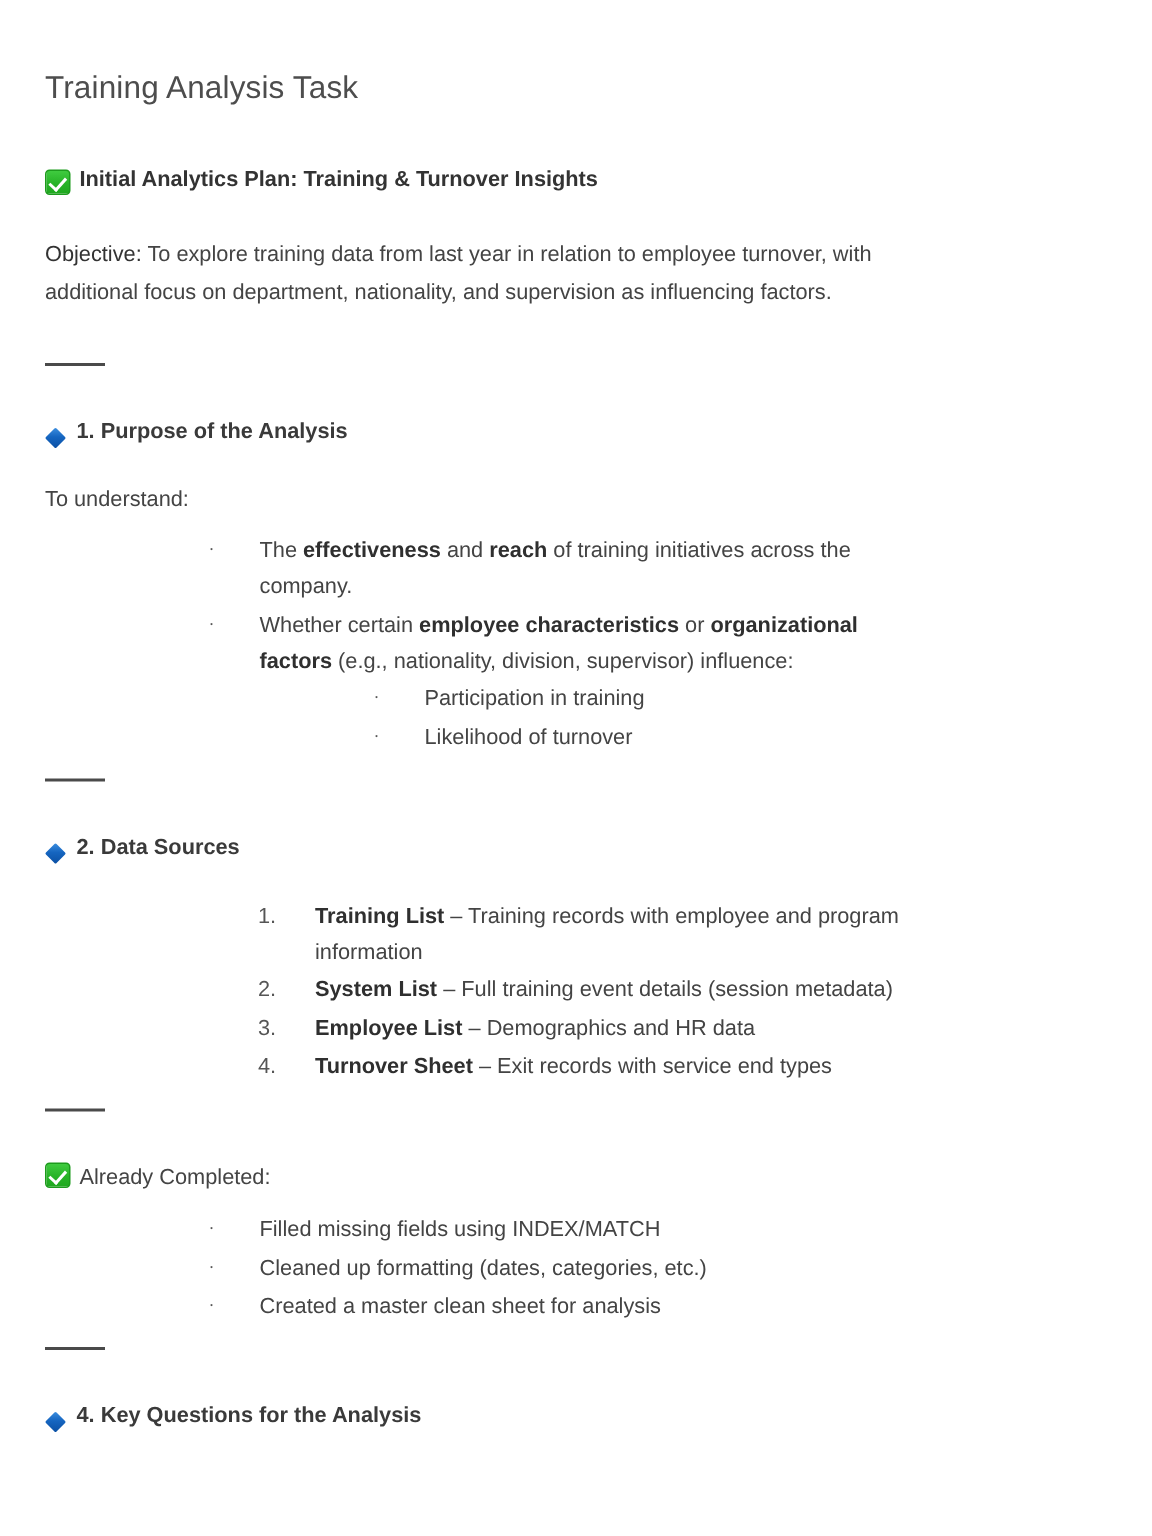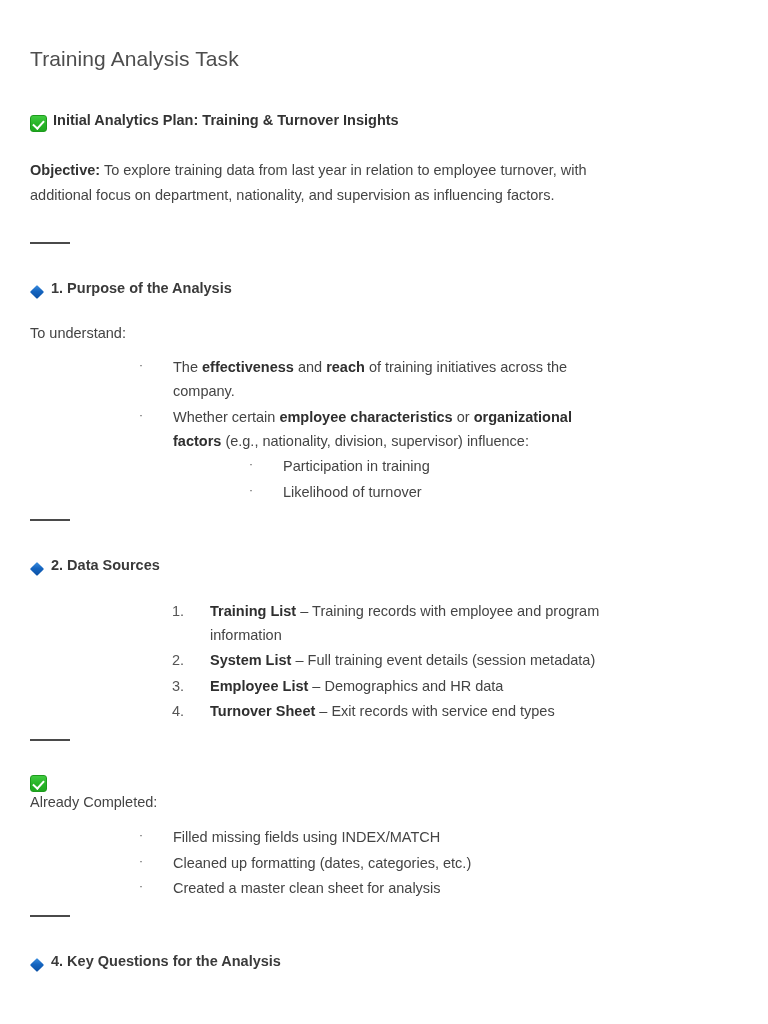--- a/index.html
+++ b/index.html
@@ -74,21 +74,21 @@
     width: 10px;
     height: 10px;
     background: linear-gradient(135deg, #3d8fe0 0%, #1565c0 45%, #0a4fa3 100%);
     transform: rotate(45deg);
     border-radius: 1px;
   }
 
   
   .callout-line {
     display: flex;
-    align-items: flex-end;
+    align-items: center;
     font-size: 14.5px;
     font-weight: bold;
     color: #333333;
     margin: 0 0 26px 0;
     line-height: 1.5;
   }
   .section-heading {
     display: flex;
     align-items: flex-end;
     font-size: 14.5px;
@@ -98,32 +98,31 @@
     line-height: 1.5;
   }
   .plain-callout {
     display: flex;
     align-items: flex-start;
     font-size: 14.5px;
     font-weight: 400;
     color: #444444;
     margin: 0 0 12px 0;
     line-height: 1.5;
-    flex-direction: column;
   }
 
   
   .para {
     font-size: 14.5px;
     color: #444444;
     line-height: 1.72;
     margin: 0 0 34px 0;
     max-width: 710px;
   }
-  .para b, .para strong { color: #333333; font-weight: bold; }
+  .para b, .para strong { color: #333333; font-weight: normal; }
   .lead-in {
     font-size: 14.5px;
     color: #444444;
     line-height: 1.6;
     margin: 16px 0 10px 0;
   }
 
   
   .divider {
     width: 40px;

